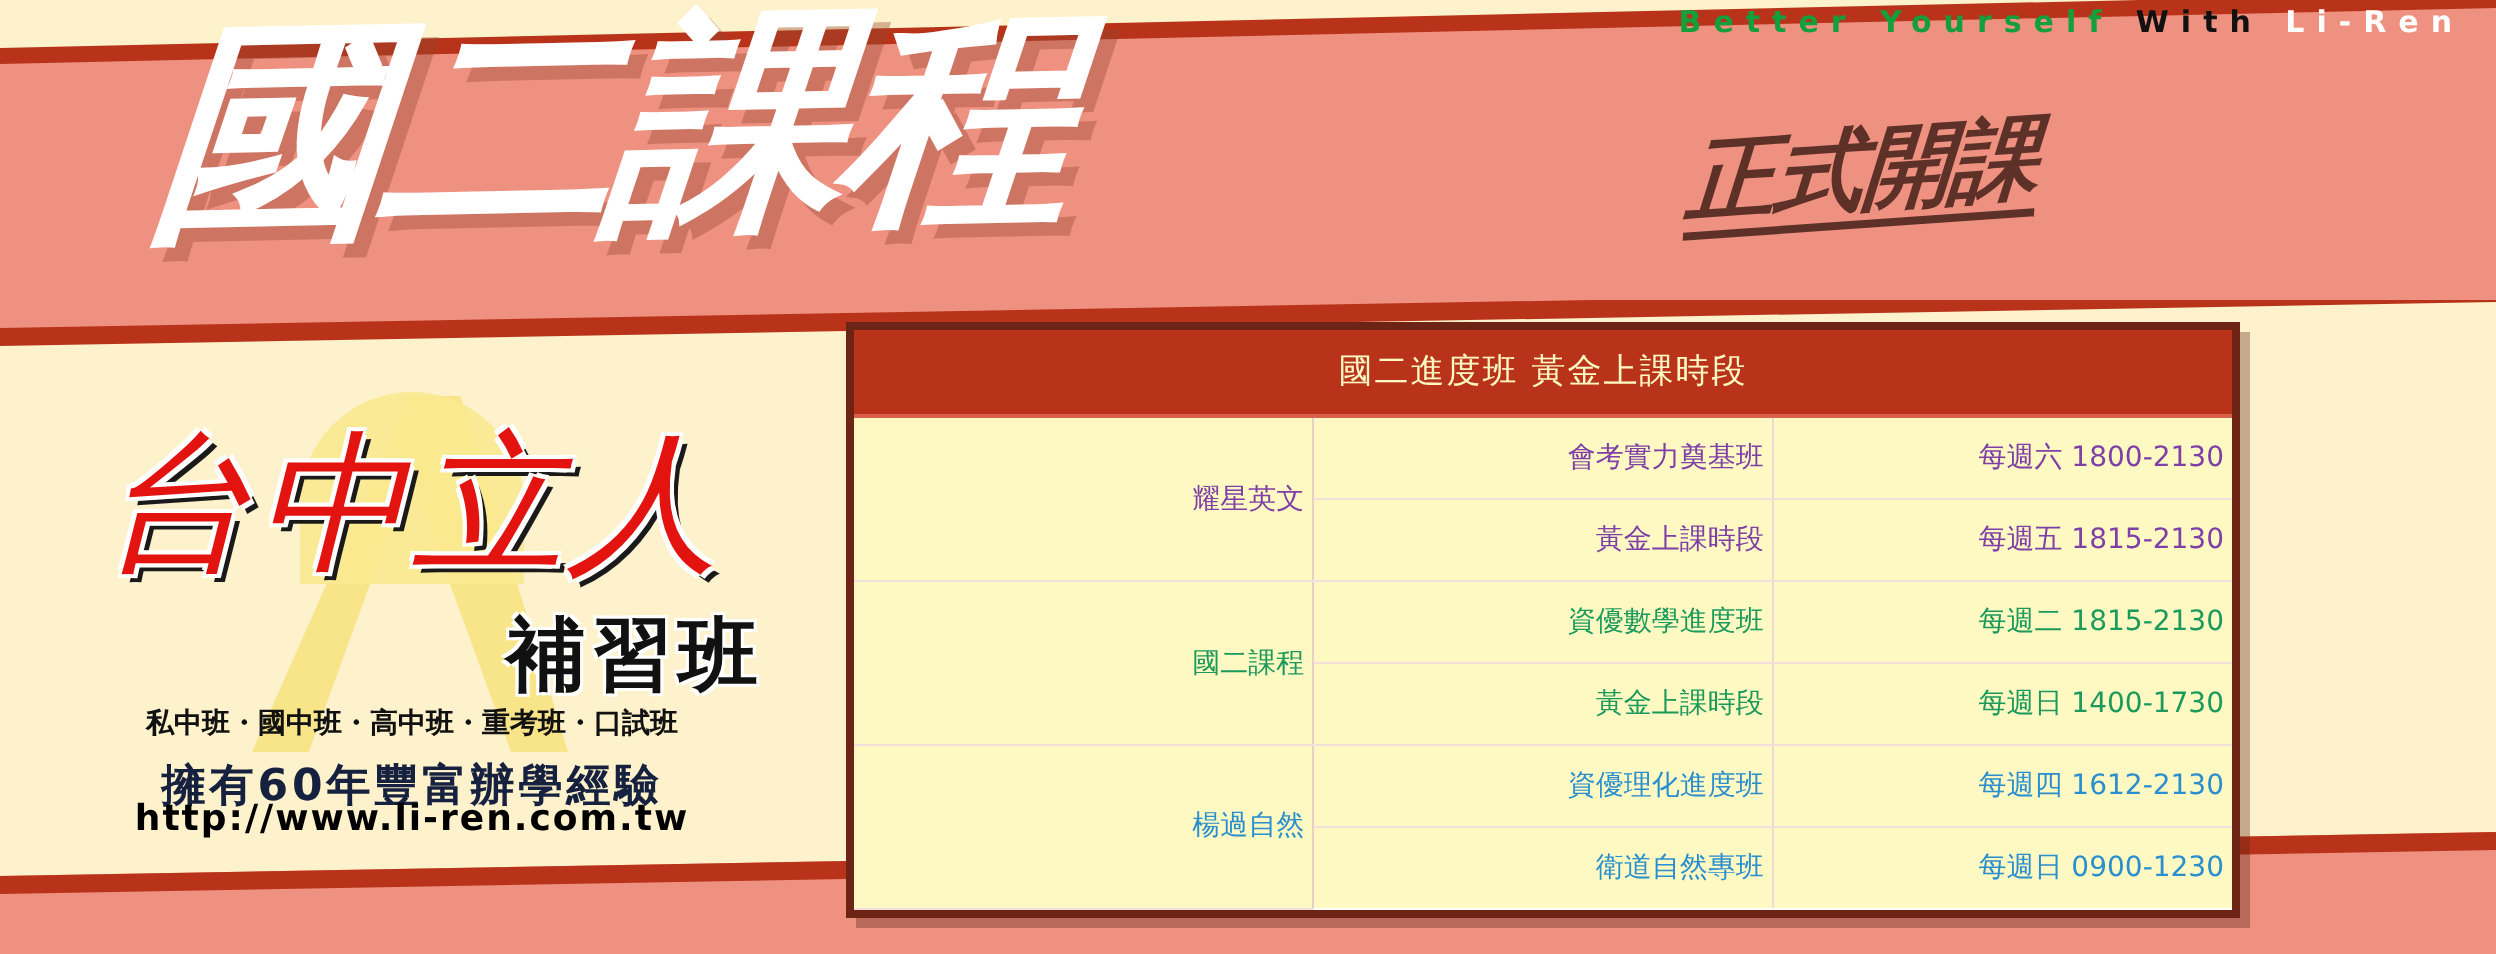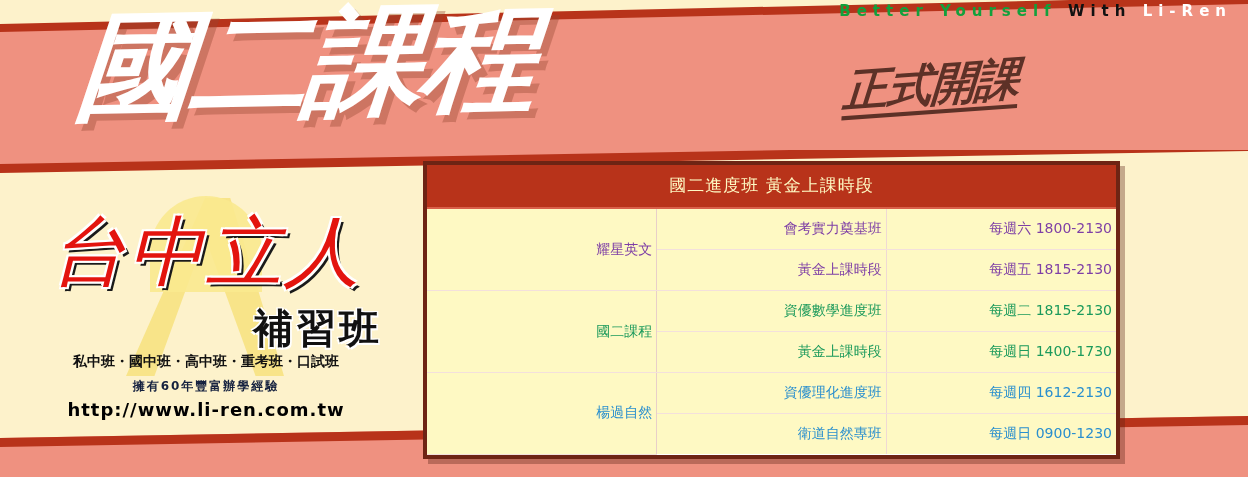--- a/index.html
+++ b/index.html
@@ -167,21 +167,21 @@
     color: #111111;
     letter-spacing: 0px;
     white-space: nowrap;
     font-family: "DejaVu Sans", "Liberation Sans", sans-serif;
   }
   .logo-exp {
     position: absolute;
     left: 0; top: 182px;
     width: 352px;
     text-align: center;
-    font-size: 12px;
+    font-size: 22px;
     font-weight: bold;
     color: #15213f;
     letter-spacing: 2px;
     white-space: nowrap;
     font-family: "DejaVu Sans", "Liberation Sans", sans-serif;
   }
   .logo-url {
     position: absolute;
     left: 0; top: 203px;
     width: 352px;

